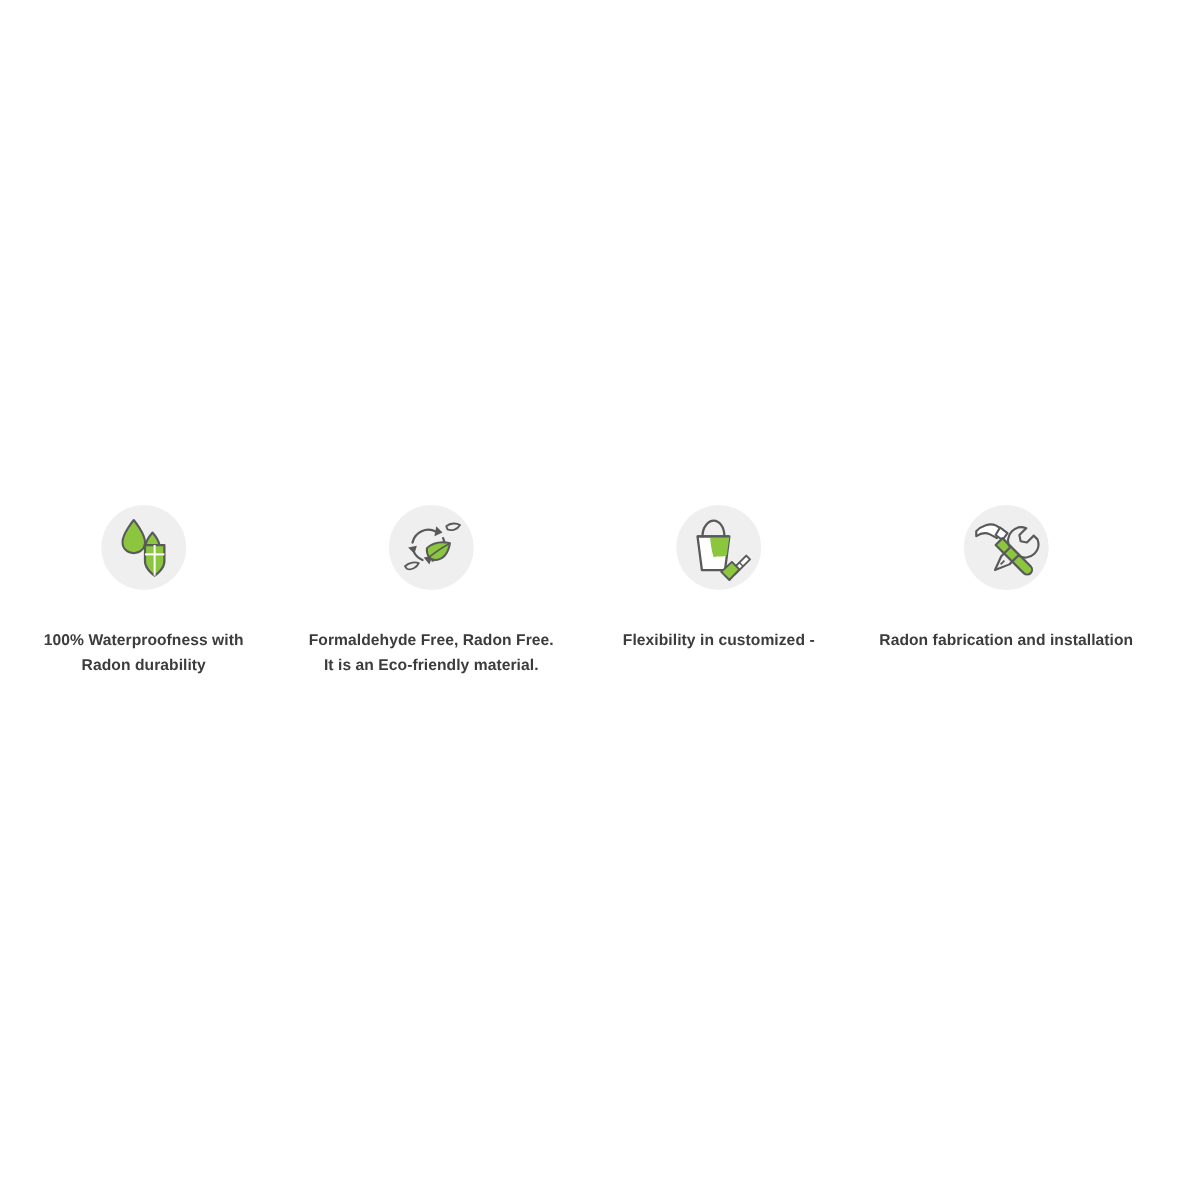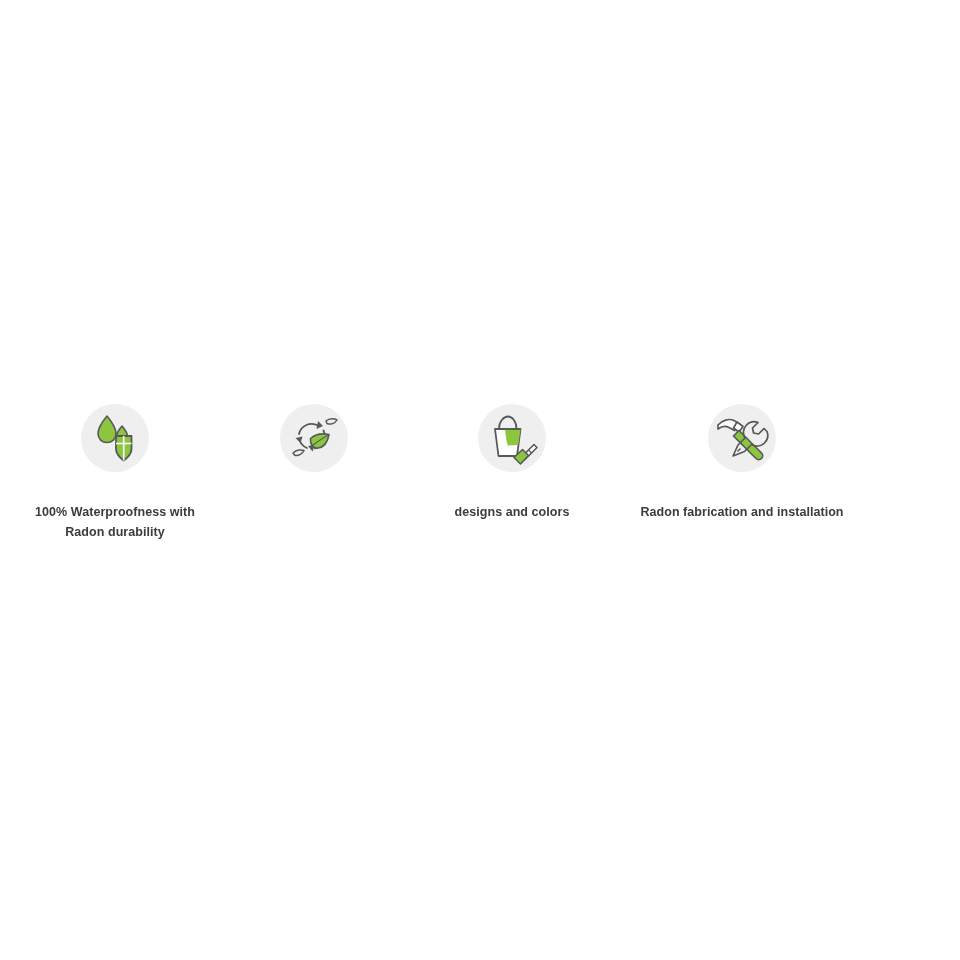--- a/index.html
+++ b/index.html
@@ -103,41 +103,45 @@
           <path d="M10.5 26 L17.5 24.5 L15.5 31 Z"></path>
         </g>
 
         <path d="M25.5 26.5 C31 21.5 39 21.5 44 22.5 C43 28.5 40 35 33 36 C28 36.7 25 32 25.5 26.5 Z" fill="#8CC63E" stroke="#58595b" stroke-width="1.6" stroke-linejoin="round"></path>
         <path d="M27 34 C32 30 38.5 25.5 43.5 23" stroke="#58595b" stroke-width="1.2" fill="none"></path>
 
         <path d="M8 41 C11.5 37.5 16.5 37.5 19 38.5 C17.5 42 13 44.5 9.5 43 Z" fill="none" stroke="#58595b" stroke-width="1.5" stroke-linejoin="round"></path>
         <path d="M41 9 C44.5 6 49.5 6.5 52 8 C50 11.5 45.5 13 42 11.5 Z" fill="none" stroke="#58595b" stroke-width="1.5" stroke-linejoin="round"></path>
       </svg>
     </div>
+    <div class="feature-caption">
+      <span class="line">Formaldehyde Free, Radon Free.</span>
+      <span class="line">It is an Eco-friendly material.</span>
+    </div>
   </div>
 
   <div class="feature">
     <div class="icon-circle">
       <svg width="56" height="56" viewBox="0 0 56 56">
 
         <path d="M11 19 L14.5 46 L33 46 L36.5 19 Z" fill="#ffffff" stroke="#58595b" stroke-width="1.8" stroke-linejoin="round"></path>
 
         <path d="M21 19 L36.5 19 L34.5 34 C31 36.5 26.5 34 24 36 C22 30 21.5 24 21 19 Z" fill="#8CC63E"></path>
         <path d="M11 19 L36.5 19" stroke="#58595b" stroke-width="1.8"></path>
 
         <path d="M15 19 C15 11 20 6.5 24 6.5 C28 6.5 32.5 11 32.5 19" fill="none" stroke="#58595b" stroke-width="1.8" stroke-linecap="round"></path>
 
         <path d="M38 46.5 L50 34.5 L53 37.5 L41 49.5 Z" fill="#ffffff" stroke="#58595b" stroke-width="1.6" stroke-linejoin="round"></path>
         <path d="M44.5 40 L47.5 43" stroke="#58595b" stroke-width="1.2"></path>
 
         <path d="M30 47.5 L38.5 39.5 L44.5 45.5 L36.5 54 Z" fill="#8CC63E" stroke="#58595b" stroke-width="1.6" stroke-linejoin="round"></path>
       </svg>
     </div>
     <div class="feature-caption">
-      <span class="line">designs and colors</span>
+      <span class="line">Flexibility in customized -</span>
     </div>
   </div>
 
   <div class="feature">
     <div class="icon-circle">
       <svg width="60" height="52" viewBox="0 0 60 52">
 
         <path d="M6 13 C10 8.5 17 6 22 8.5 L27.5 12 L22.5 18.5 L17 15.5 C14 14 9.5 14.5 6 17 Z" fill="#ffffff" stroke="#58595b" stroke-width="1.7" stroke-linejoin="round"></path>
         <path d="M25 10 L31 14.5 L27 20 L21.5 16 Z" fill="#ffffff" stroke="#58595b" stroke-width="1.7" stroke-linejoin="round"></path>
 

